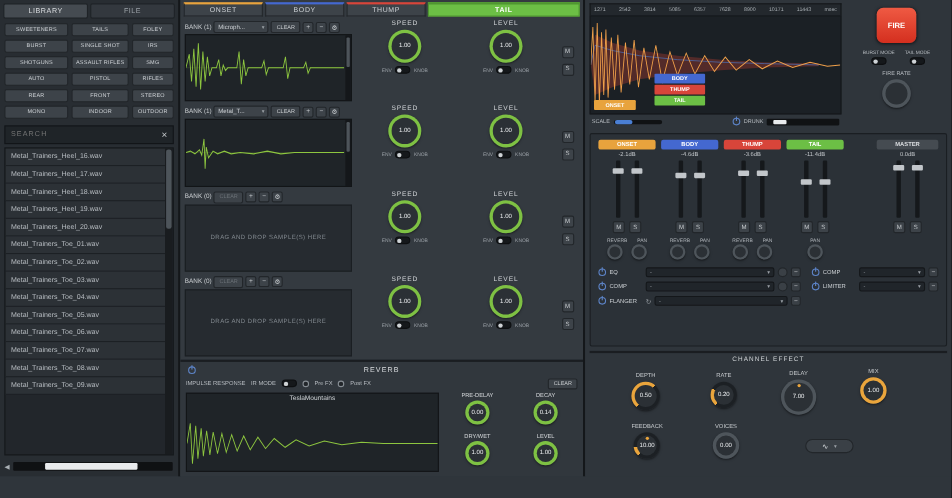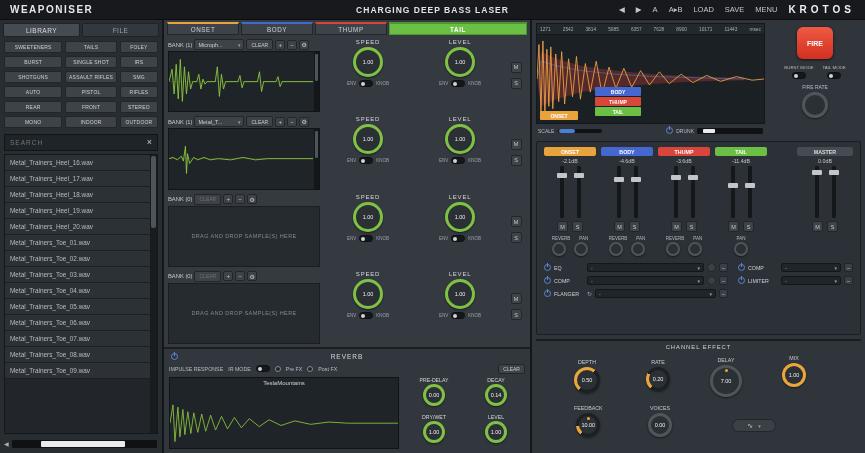--- a/index.html
+++ b/index.html
@@ -148,34 +148,20 @@
   .ce-title{position:absolute;top:3px;left:50%;transform:translateX(-50%);font-size:5.8px;letter-spacing:1px;color:#cfd3d6}
   .ceg{position:absolute;display:flex;flex-direction:column;align-items:center;gap:2px;font-size:5.3px;color:#c6cacd}
   .wave-sel{position:absolute;left:196px;top:78px;width:44px;height:13px;background:#3a4046;border:1px solid #22262a;border-radius:7px;display:flex;align-items:center;justify-content:center;gap:5px;font-size:7px;color:#cfd3d6}
   .wave-sel .caret{font-size:5px}
 </style>
 </head>
 <body>
 
 <div id="app">
 
-  <header class="topbar">
-    <span class="logo">WEAPONISER</span>
-    <div class="tb-title">CHARGING DEEP BASS LASER</div>
-    <div class="tb-right">
-      <button class="tb-btn">◀</button>
-      <button class="tb-btn">▶</button>
-      <button class="tb-btn">A</button>
-      <button class="tb-btn">A▸B</button>
-      <button class="tb-btn">LOAD</button>
-      <button class="tb-btn">SAVE</button>
-      <button class="tb-btn">MENU</button>
-      <span class="brand">KROTOS</span>
-    </div>
-  </header>
 
   <div class="main">
 
     <aside class="sidebar">
       <div class="sb-tabs">
         <button class="sb-tab">LIBRARY</button>
         <button class="sb-tab off">FILE</button>
       </div>
       <div class="cats">
 

